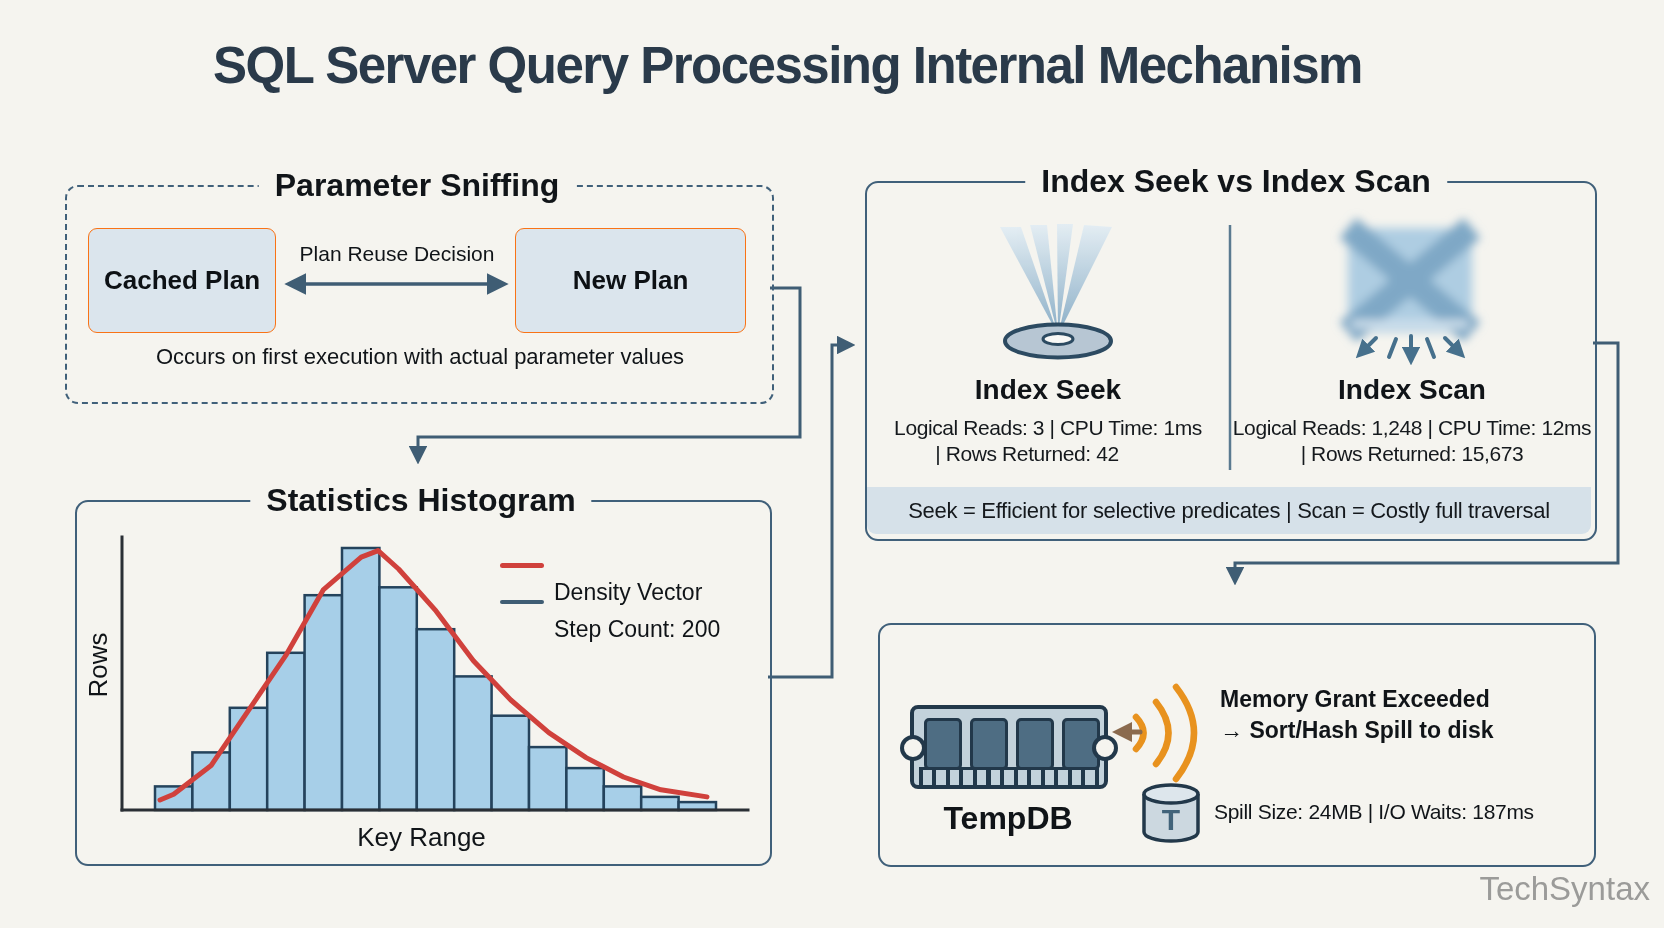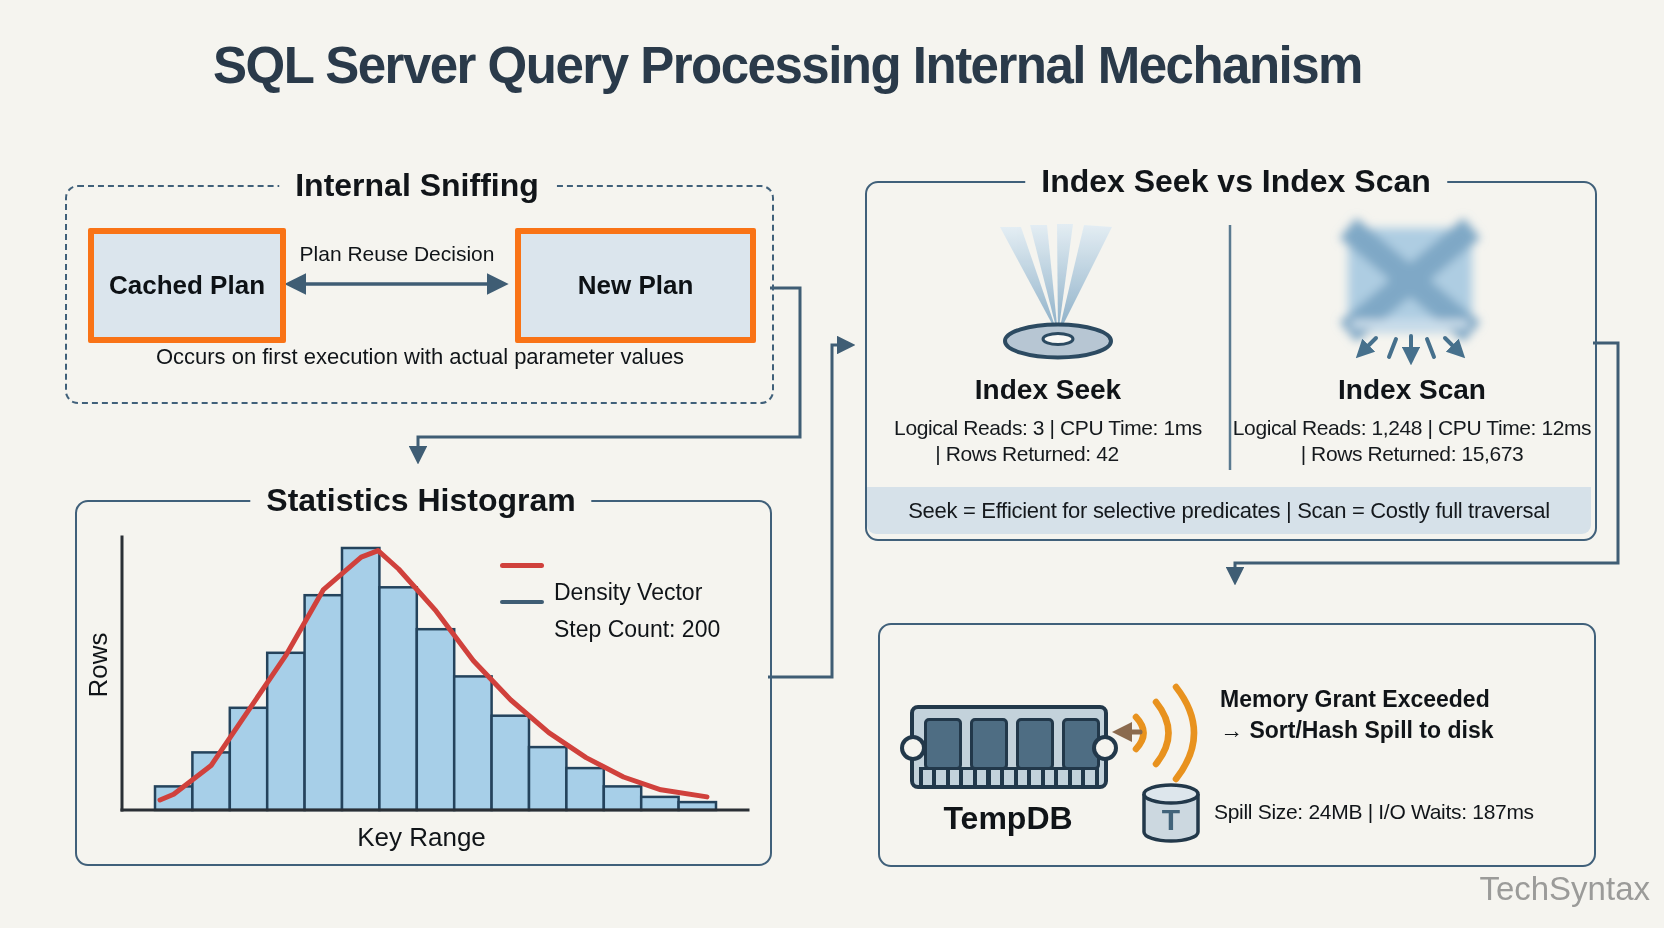--- a/index.html
+++ b/index.html
@@ -18,21 +18,21 @@
   }
   .panel{position:absolute;border:2.5px solid #40607a;border-radius:13px;}
   .panel.dashed{border-style:dashed;}
   .chip{
     position:absolute;transform:translate(-50%,-50%);
     background:#f5f4ef;padding:0 16px;white-space:nowrap;
     font-size:32px;font-weight:bold;color:#111519;z-index:3;
   }
   
   .plan-box{
-    position:absolute;background:#dbe5ed;border:6px solid #f97316;border-radius:2px;
+    position:absolute;background:#dbe5ed;border:1px solid #f97316;border-radius:9px;
     display:flex;align-items:center;justify-content:center;
     font-size:26px;font-weight:bold;color:#0d1115;
   }
   #plan-reuse-label{left:297px;top:242px;width:200px;text-align:center;font-size:21px;font-weight:500;}
   #sniffing-note{left:75px;top:344px;width:690px;text-align:center;font-size:22px;}
   
   .hist-bar{fill:#a7cfe8;stroke:#24435c;stroke-width:2.5;}
   .density-line{fill:none;stroke:#d0413c;stroke-width:5;stroke-linejoin:round;stroke-linecap:round;}
   .axis{stroke:#2a2f35;stroke-width:3;stroke-linecap:square;}
   #rows-label{left:52px;top:651px;width:90px;height:28px;text-align:center;
@@ -76,21 +76,21 @@
     </defs>
     <path d="M770,288 H800 V437 H418 V457" fill="none" stroke="#3f5d74" stroke-width="3" marker-end="url(#ahc)"></path>
     <path d="M768,677 H832 V345 H848" fill="none" stroke="#3f5d74" stroke-width="3" marker-end="url(#ahc)"></path>
     <path d="M1593,343 H1618 V563 H1235 V578" fill="none" stroke="#3f5d74" stroke-width="3" marker-end="url(#ahc)"></path>
     <path d="M293,284 H500" fill="none" stroke="#3f5d74" stroke-width="3.5" marker-start="url(#ahc)" marker-end="url(#ahc)"></path>
   </svg>
 
   <div id="main-title" class="abs">SQL Server Query Processing Internal Mechanism</div>
 
   <section class="panel dashed" style="left:65px;top:185px;width:705px;height:215px"></section>
-  <div class="chip" style="left:417px;top:185px">Internal Sniffing</div>
+  <div class="chip" style="left:417px;top:185px">Parameter Sniffing</div>
   <div class="plan-box" style="left:88px;top:228px;width:186px;height:103px">Cached Plan</div>
   <div class="plan-box" style="left:515px;top:228px;width:229px;height:103px">New Plan</div>
   <div id="plan-reuse-label" class="abs">Plan Reuse Decision</div>
   <div id="sniffing-note" class="abs">Occurs on first execution with actual parameter values</div>
 
   <section class="panel" style="left:75px;top:500px;width:693px;height:362px"></section>
   <div class="chip" style="left:421px;top:500px">Statistics Histogram</div>
 
   <svg id="histogram-svg" class="abs" style="left:75px;top:500px" width="693" height="362" viewBox="75 500 693 362">
     <g id="bars-layer">

